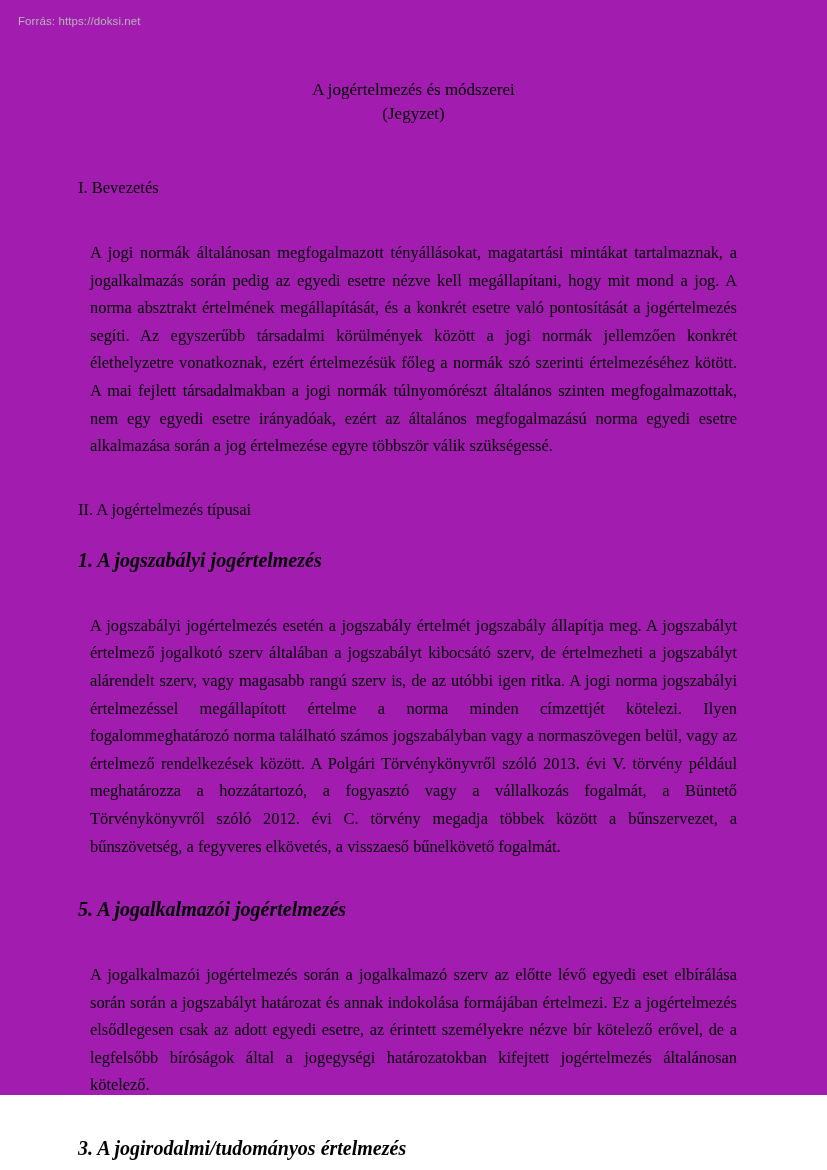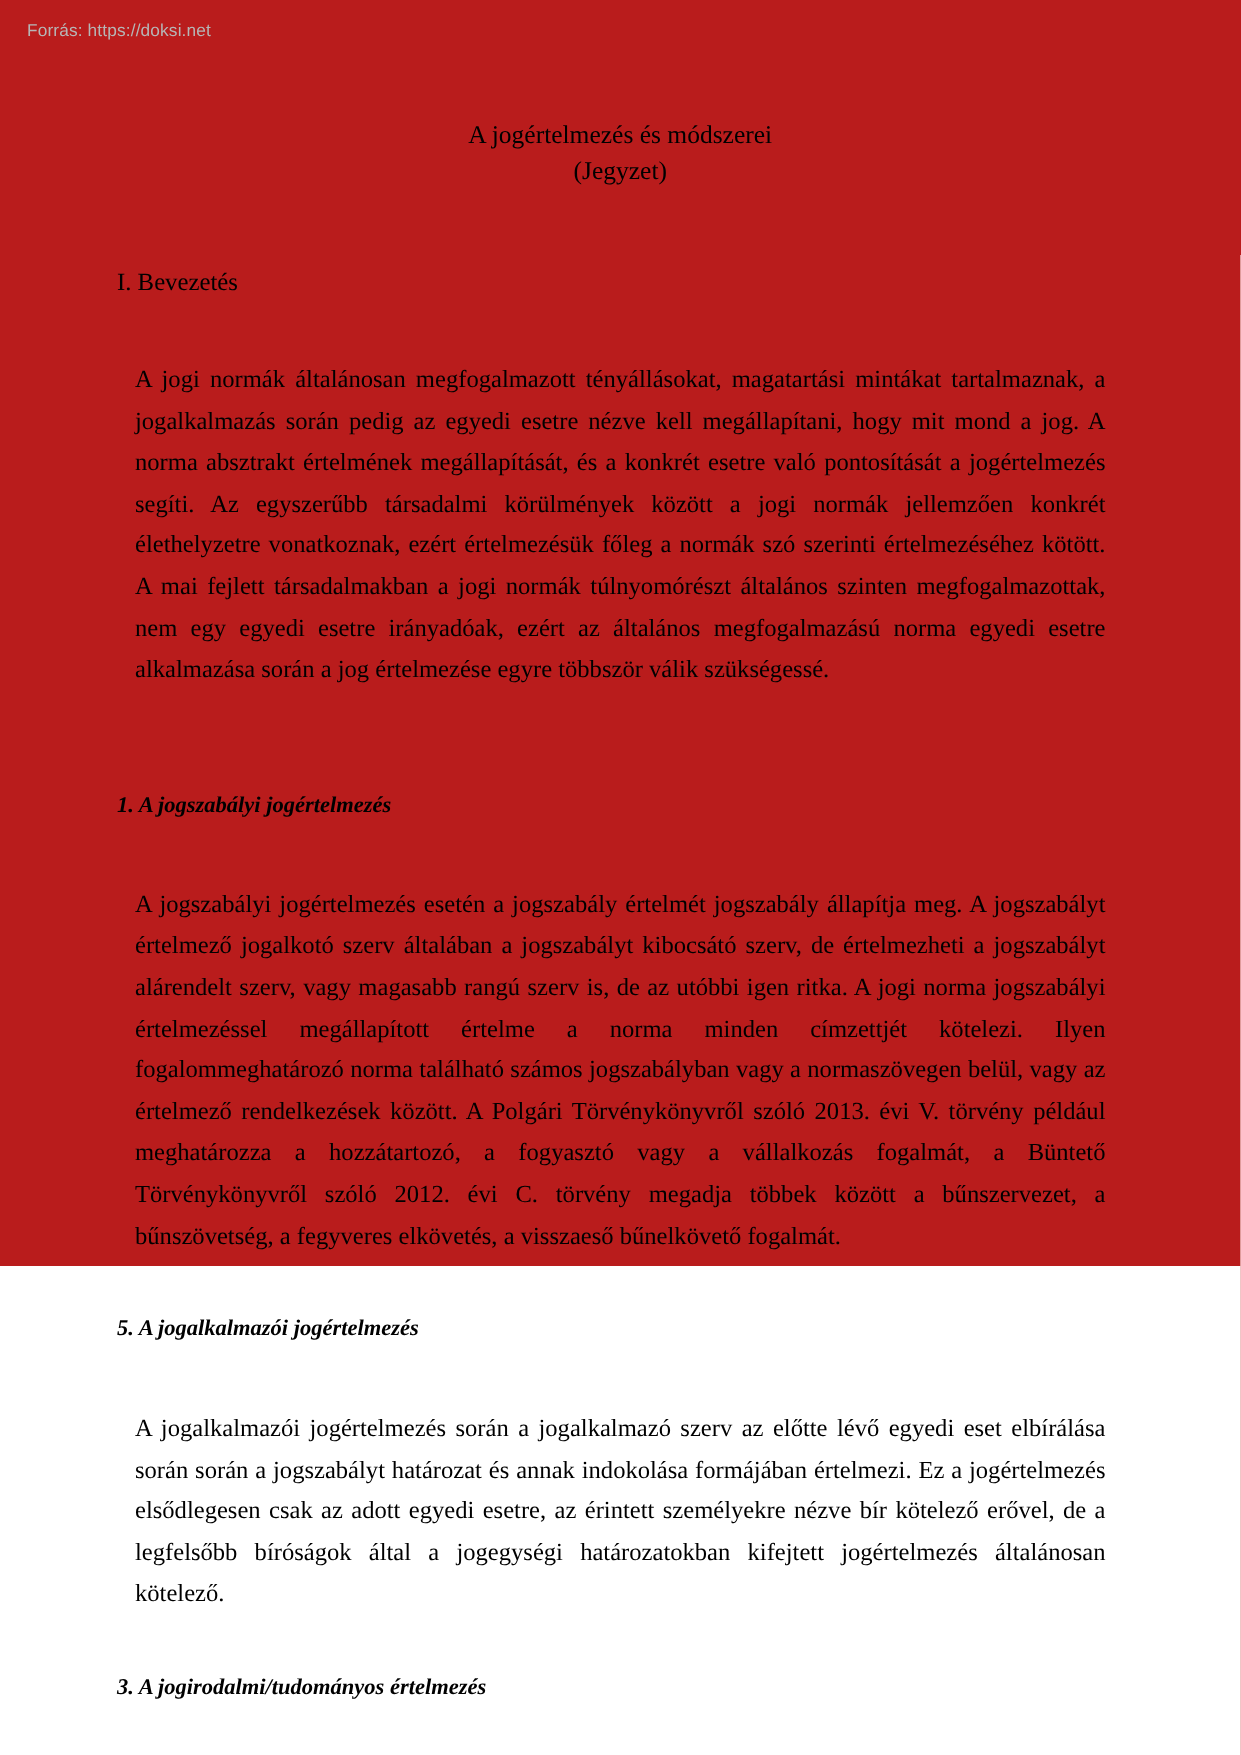--- a/index.html
+++ b/index.html
@@ -15,22 +15,22 @@
     overflow: hidden;
     font-family: "Liberation Serif", "DejaVu Serif", serif;
     color: #000000;
     -webkit-font-smoothing: antialiased;
   }
 
   .page {
     position: absolute;
     inset: 0;
     width: 827px;
-    height: 844px;
-    background: #b91c1c;
+    height: 1095px;
+    background: #a21caf;
   }
 
   
   .watermark {
     position: absolute;
     left: 18px;
     top: 14px;
     font-family: "Liberation Sans", "DejaVu Sans", sans-serif;
     font-size: 11.5px;
     line-height: 14px;
@@ -65,21 +65,21 @@
   .spacer-lg { height: 50px; }
 
   h2.heading {
     font-size: 16.5px;
     font-weight: normal;
     line-height: 23px;
     margin: 0;
     text-align: left;
   }
   h3.subheading {
-    font-size: 15px;
+    font-size: 20px;
     font-weight: bold;
     font-style: italic;
     line-height: 23px;
     margin: 0;
     text-align: left;
   }
 
   p.body-text {
     font-size: 16.4px;
     line-height: 27.6px;
@@ -106,20 +106,21 @@
     <div class="doc-subtitle">(Jegyzet)</div>
 
     <div class="spacer-lg"></div>
 
     <h2 class="heading">I. Bevezetés</h2>
     <div class="gap-28"></div>
     <p class="body-text">A jogi normák általánosan megfogalmazott tényállásokat, magatartási mintákat tartalmaznak, a jogalkalmazás során pedig az egyedi esetre nézve kell megállapítani, hogy mit mond a jog. A norma absztrakt értelmének megállapítását, és a konkrét esetre való pontosítását a jogértelmezés segíti. Az egyszerűbb társadalmi körülmények között a jogi normák jellemzően konkrét élethelyzetre vonatkoznak, ezért értelmezésük főleg a normák szó szerinti értelmezéséhez kötött. A mai fejlett társadalmakban a jogi normák túlnyomórészt általános szinten megfogalmazottak, nem egy egyedi esetre irányadóak, ezért az általános megfogalmazású norma egyedi esetre alkalmazása során a jog értelmezése egyre többször válik szükségessé.</p>
 
     <div class="gap-26"></div>
 
+    <h2 class="heading">II. A jogértelmezés típusai</h2>
     <div class="gap-28"></div>
 
     <h3 class="subheading">1. A jogszabályi jogértelmezés</h3>
     <div class="gap-28"></div>
     <p class="body-text">A jogszabályi jogértelmezés esetén a jogszabály értelmét jogszabály állapítja meg. A jogszabályt értelmező jogalkotó szerv általában a jogszabályt kibocsátó szerv, de értelmezheti a jogszabályt alárendelt szerv, vagy magasabb rangú szerv is, de az utóbbi igen ritka. A jogi norma jogszabályi értelmezéssel megállapított értelme a norma minden címzettjét kötelezi. Ilyen fogalommeghatározó norma található számos jogszabályban vagy a normaszövegen belül, vagy az értelmező rendelkezések között. A Polgári Törvénykönyvről szóló 2013. évi V. törvény például meghatározza a hozzátartozó, a fogyasztó vagy a vállalkozás fogalmát, a Büntető Törvénykönyvről szóló 2012. évi C. törvény megadja többek között a bűnszervezet, a bűnszövetség, a fegyveres elkövetés, a visszaeső bűnelkövető fogalmát.</p>
 
     <div class="gap-26"></div>
 
     <h3 class="subheading">5. A jogalkalmazói jogértelmezés</h3>
     <div class="gap-28"></div>

